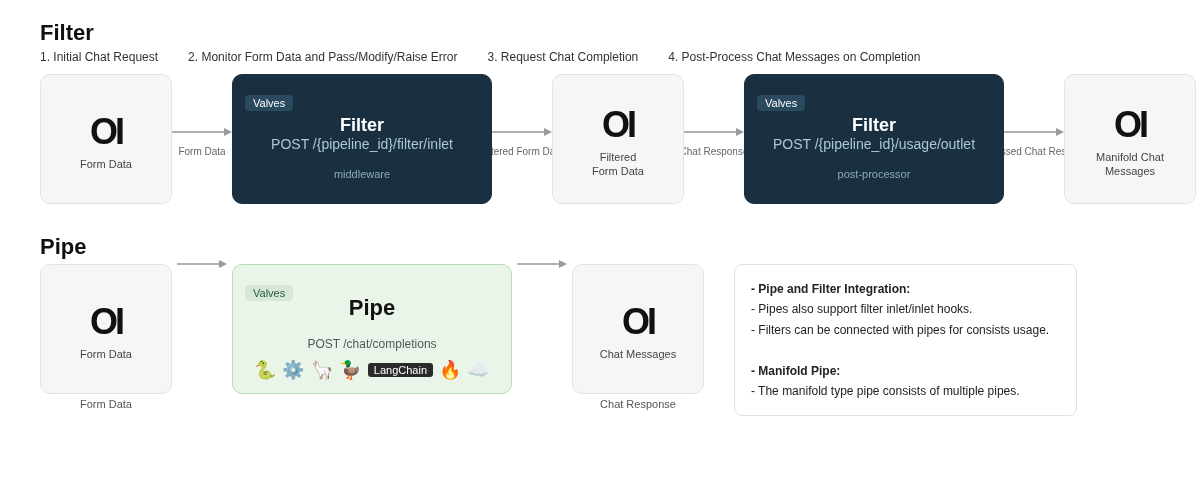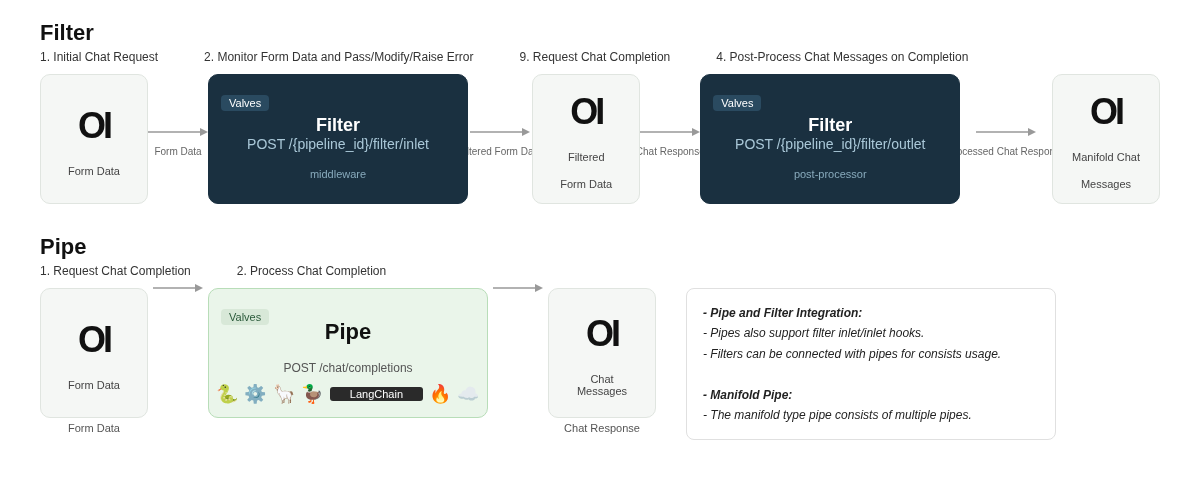--- a/index.html
+++ b/index.html
@@ -14,21 +14,21 @@
     }
 
     .section-title {
       font-size: 22px;
       font-weight: 700;
       margin-bottom: 4px;
     }
 
     .steps-row {
       display: flex;
-      gap: 16px;
+      gap: 0;
       align-items: center;
       margin-bottom: 10px;
       font-size: 12px;
       color: #333;
     }
 
     .steps-row span {
       margin-right: 30px;
       white-space: nowrap;
     }
@@ -139,21 +139,21 @@
       text-align: center;
       white-space: nowrap;
       margin-top: 4px;
     }
 
     .arrow-svg {
       display: block;
     }
 
     
-    .box-small { width: 108px; gap: 13px; }
+    .box-small { width: 132px; }
     .box-large { width: 260px; }
 
     
     .pipe-section { margin-top: 10px; }
 
     .pipe-diagram {
       display: flex;
       align-items: flex-start;
       gap: 0;
     }
@@ -176,36 +176,35 @@
       gap: 6px;
       margin-top: 8px;
       font-size: 18px;
       align-items: center;
     }
 
     .pipe-icon-text {
       font-size: 11px;
       background: #2a2a2a;
       color: #fff;
-      padding: 1px 20px;
+      padding: 1px 6px;
       border-radius: 3px;
     }
 
     .info-box {
       background: #fff;
       border: 1px solid #e0e0e0;
       border-radius: 8px;
       padding: 14px 16px;
       font-size: 12px;
       line-height: 1.7;
       color: #222;
-      width: 370px;
+      width: 343px;
       margin-left: 30px;
       align-self: center;
-      font-style: italic;
     }
 
     .info-box .info-heading {
       font-weight: 600;
     }
 
     .below-label {
       font-size: 11px;
       color: #555;
       text-align: center;
@@ -219,21 +218,21 @@
     }
   </style>
 </head>
 <body>
 
 <div class="filter-section">
   <div class="section-title">Filter</div>
   <div class="steps-row">
     <span>1. Initial Chat Request</span>
     <span>2. Monitor Form Data and Pass/Modify/Raise Error</span>
-    <span>9. Request Chat Completion</span>
+    <span>3. Request Chat Completion</span>
     <span>4. Post-Process Chat Messages on Completion</span>
   </div>
 
   <div class="filter-diagram">
 
     <div class="col-center">
       <div class="node-box box-small">
         <div class="oi-logo">OI</div>
         <div class="node-label">Form Data</div>
       </div>
@@ -277,21 +276,21 @@
         <line x1="0" y1="10" x2="52" y2="10" stroke="#999" stroke-width="1.5"></line>
         <polygon points="52,6 60,10 52,14" fill="#999"></polygon>
       </svg>
       <div class="arrow-label">Chat Response</div>
     </div>
 
     <div class="col-center">
       <div class="node-box box-large dark">
         <div class="valves-badge">Valves</div>
         <div class="node-endpoint">Filter</div>
-        <div class="node-path">POST /{pipeline_id}/filter/outlet</div>
+        <div class="node-path">POST /{pipeline_id}/usage/outlet</div>
         <div class="node-sub">post-processor</div>
       </div>
     </div>
 
     <div class="arrow-container">
       <svg class="arrow-svg" width="60" height="20" viewBox="0 0 60 20">
         <line x1="0" y1="10" x2="52" y2="10" stroke="#999" stroke-width="1.5"></line>
         <polygon points="52,6 60,10 52,14" fill="#999"></polygon>
       </svg>
       <div class="arrow-label">Processed Chat Response</div>
@@ -302,24 +301,20 @@
         <div class="oi-logo">OI</div>
         <div class="node-label">Manifold Chat</div>
         <div class="node-label">Messages</div>
       </div>
     </div>
   </div>
 </div>
 
 <div class="pipe-section">
   <div class="section-title">Pipe</div>
-  <div class="steps-row">
-    <span>1. Request Chat Completion</span>
-    <span>2. Process Chat Completion</span>
-  </div>
 
   <div style="display:flex; align-items:flex-start; gap: 0;">
 
     <div class="pipe-diagram">
 
       <div class="col-center">
         <div class="node-box box-small">
           <div class="oi-logo">OI</div>
           <div class="node-label">Form Data</div>
         </div>

